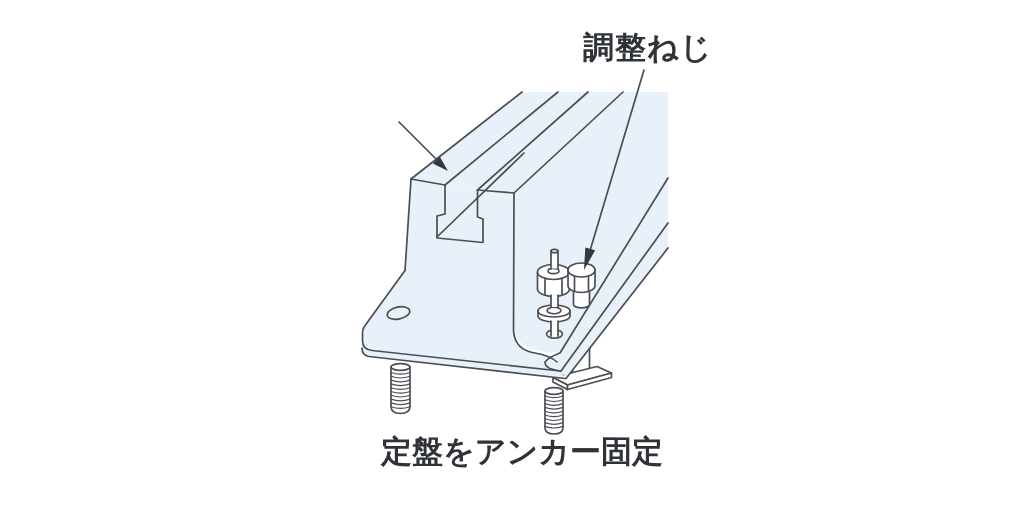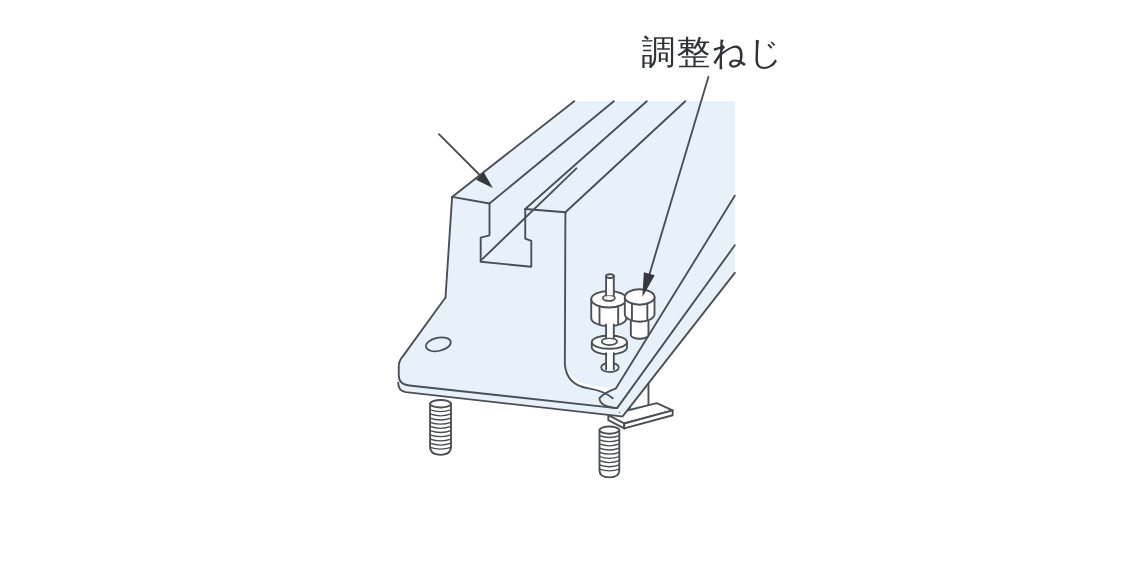--- a/index.html
+++ b/index.html
@@ -5,21 +5,21 @@
   :root{
     --bg:#ffffff; --body-fill:#e8f1fa; --line:#4b4e55; --part-fill:#ffffff; --text:#2f3338;
   }
   html,body{margin:0;padding:0;background:#fff;}
   .canvas{
     position:relative;width:1024px;height:512px;background:var(--bg);
     overflow:hidden;font-family:"Liberation Sans","DejaVu Sans",sans-serif;
   }
   .canvas svg{position:absolute;left:0;top:0;}
   .lbl{
-    position:absolute;font-weight:normal;color:var(--text);
+    position:absolute;font-weight:bold;color:var(--text);
     font-size:31px;line-height:1.1;white-space:nowrap;
     font-family:"Liberation Sans","DejaVu Sans",sans-serif;
   }
   .lbl.plate{left:317px;top:101px;letter-spacing:2px;}
   .lbl.screw{left:583px;top:31px;letter-spacing:1px;}
   .lbl.caption{left:372px;top:435px;width:300px;text-align:center;letter-spacing:0px;}
   .body{fill:var(--body-fill);stroke:none;}
   .part{fill:var(--part-fill);stroke:var(--line);stroke-width:1.7;stroke-linejoin:round;stroke-linecap:round;}
   .partf{fill:var(--part-fill);stroke:none;}
   .ln{fill:none;stroke:var(--line);stroke-width:1.7;stroke-linejoin:round;stroke-linecap:round;}
@@ -132,14 +132,15 @@
       <path class="ln" d="M399,122 L437,160"></path>
       <polygon class="arrowhead" points="448,171 432.8,163.5 439.7,156.4"></polygon>
     </g>
     <g>
       <path class="ln" d="M644,70 L590.5,249"></path>
       <polygon class="arrowhead" points="584,270 585.3,247.4 595.2,250.3"></polygon>
     </g>
   </svg>
 
   <div class="lbl screw">調整ねじ</div>
+  <div class="lbl caption">定盤をアンカー固定</div>
 
 </div>
 
 </body></html>

